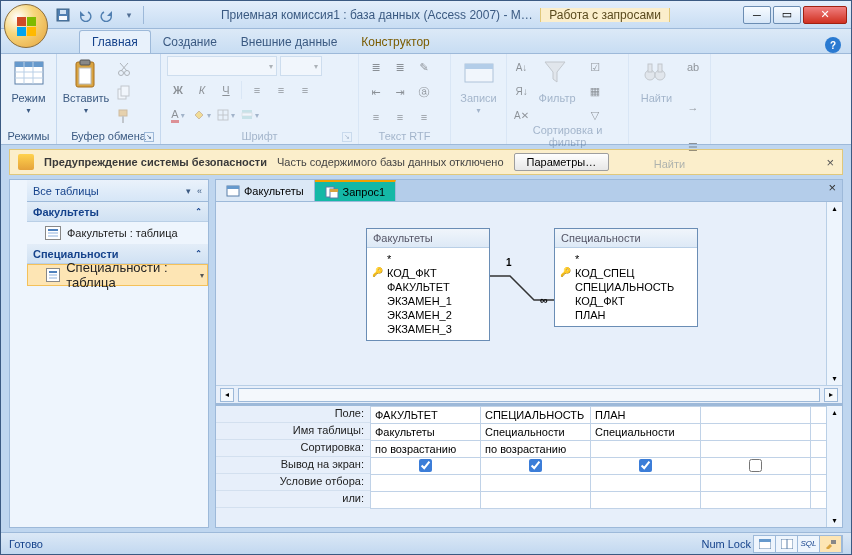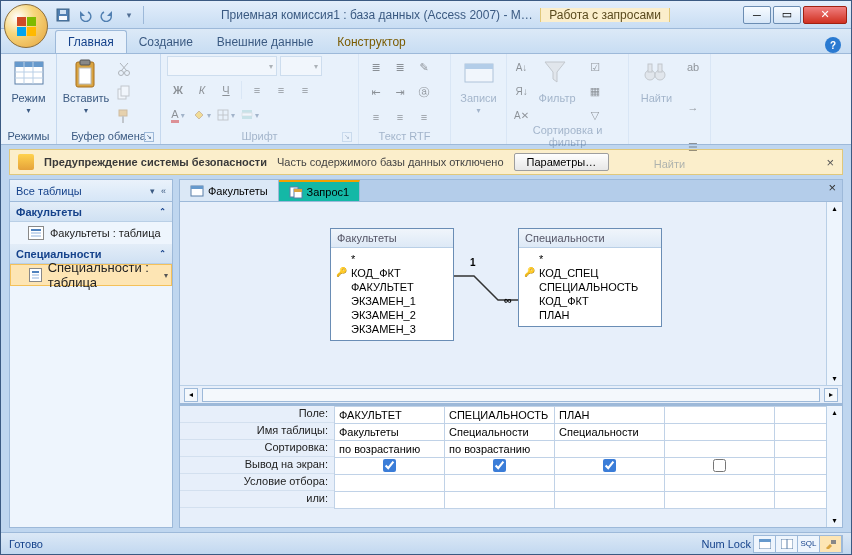--- a/index.html
+++ b/index.html
@@ -14,21 +14,21 @@
 .office-btn .sq span:nth-child(4){background:#ffb900;}
 .qat { margin-left: 50px; display: flex; gap: 6px; align-items: center; }
 .qat .ic { width: 16px; height: 16px; display:flex;align-items:center;justify-content:center; opacity:.85; }
 .title-text { flex: 1; text-align: center; color: #3b5a82; font-size: 12px; white-space: nowrap; overflow: hidden; }
 .context-tab { background:#fbeecb; border:1px solid #e0c87b; padding:1px 8px; color:#5a4a1e; border-radius:2px; margin-left:4px; font-size:12px; }
 .win-btns { display:flex; gap:0; margin-left:auto; }
 .win-btns div { width:28px; height:18px; border:1px solid #6b8db3; background:linear-gradient(#f7fbff,#d6e6f7); display:flex;align-items:center;justify-content:center; border-radius:2px; margin-left:2px; }
 .win-btns .close { background:linear-gradient(#f08080,#d03020); color:#fff; border-color:#a02010; width:44px; }
 .ribbon-tabs { height:24px; display:flex; align-items:flex-end; padding-left:54px; background: linear-gradient(#dce9f7,#c8ddf3); }
 .ribbon-tabs .tab { padding:4px 12px; color:#3b5a82; font-size:12px; cursor:default; }
-.ribbon-tabs .tab.active { background:#e8f1fb; border:1px solid #9db9d9; border-bottom:none; border-radius:3px 3px 0 0; color:#15428b; }
+.ribbon-tabs .tab.active { background:#e8f1fb; border:1px solid #9db9d9; border-bottom:none; border-radius:3px 3px 0 0; color:#15428b;margin-left:24px; }
 .ribbon-tabs .ctx { color:#7a5b00; }
 .help-ic { margin-left:auto; margin-right:10px; width:16px;height:16px;border-radius:50%;background:#2a7ad1;color:#fff;display:flex;align-items:center;justify-content:center;font-size:10px;font-weight:bold; }
 .ribbon { height:92px; background:#e8f1fb; border-top:1px solid #9db9d9; border-bottom:1px solid #9db9d9; display:flex; }
 .group { border-right:1px solid #c5d8ee; display:flex; flex-direction:column; padding:2px 6px 0; }
 .group-body { flex:1; display:flex; align-items:flex-start; gap:4px; }
 .group-label { height:16px; text-align:center; color:#3b5a82; font-size:11px; display:flex;align-items:center;justify-content:center; position:relative; }
 .group-label .launcher { position:absolute; right:0; bottom:2px; width:10px;height:10px;border:1px solid #9db9d9; font-size:7px; display:flex;align-items:center;justify-content:center;color:#3b5a82; }
 .big-btn { display:flex; flex-direction:column; align-items:center; width:46px; padding:2px; gap:2px; }
 .big-btn .ic { width:32px; height:32px; }
 .big-btn .lbl, .big-btn span.lbl { font-size:11px; color:#3b5a82; text-align:center; line-height:1.1; }
@@ -38,21 +38,21 @@
 .drop-arrow::after { content:"▾"; font-size:8px; color:#3b5a82; margin-left:2px; }
 .sel { height:20px; border:1px solid #a7c0dd; background:#fff; font-size:13px; padding:0 14px 0 4px; display:flex;align-items:center; position:relative; min-width:70px; }
 .sel::after { content:"▾"; position:absolute; right:3px; font-size:8px; color:#555; }
 .warning-bar { height:26px; background:#fbeecb; border:1px solid #e0c87b; margin:4px 8px; display:flex; align-items:center; padding:0 8px; gap:10px; }
 .warning-bar .shield { width:16px;height:16px; background:linear-gradient(#ffd24d,#e5a23a); border-radius:2px; }
 .warning-bar b { color:#3a3a3a; }
 .warning-bar .msg { color:#444; }
 .warning-bar button { background:linear-gradient(#fefefe,#e7e7e7); border:1px solid #9e9e9e; padding:2px 12px; font-size:11px; border-radius:2px; }
 .warning-bar .x { margin-left:auto; color:#555; font-size:13px; }
 .workspace { flex:1; display:flex; margin:0 8px 4px; gap:6px; min-height:0; }
-.nav { width:164px; background:#eef5fd; border:1px solid #9db9d9; display:flex; flex-direction:column; }
+.nav { width:200px; background:#eef5fd; border:1px solid #9db9d9; display:flex; flex-direction:column;padding-left:17px; }
 .nav-head { height:22px; background:linear-gradient(#eaf2fb,#d6e6f7); border-bottom:1px solid #9db9d9; display:flex; align-items:center; padding:0 6px; color:#15428b; }
 .nav-head .exp { margin-left:auto; display:flex; gap:2px; font-size:9px; color:#3b5a82; }
 .nav-cat { height:20px; background:linear-gradient(#e3edf8,#d0e1f3); border-bottom:1px solid #b9cfe6; padding:0 6px; display:flex;align-items:center; color:#15428b; font-weight:bold; }
 .nav-cat .chev { margin-left:auto; font-size:8px; }
 .nav-item { height:22px; padding:0 6px 0 18px; display:flex; align-items:center; gap:6px; color:#222; border-bottom:1px solid #eef5fd; }
 .nav-item.sel { background:#fde5b4; border:1px solid #f4c15a; }
 .nav-item .ic { width:16px;height:14px; background:#fff; border:1px solid #888; position:relative; }
 .nav-item .ic::before { content:""; position:absolute; top:2px;left:2px;right:2px;height:2px;background:#4f81bd; box-shadow:0 3px 0 #c7d8ee, 0 6px 0 #c7d8ee; }
 .main { flex:1; display:flex; flex-direction:column; border:1px solid #9db9d9; background:#c2d8f0; min-width:0; }
 .doc-tabs { height:22px; display:flex; background:#b4cdea; border-bottom:1px solid #9db9d9; }
@@ -75,21 +75,21 @@
 .grid-labels div { height:17px; text-align:right; padding:1px 6px 0 0; font-size:11px; color:#222; border-bottom:1px solid #d3e0ef; }
 .grid-cols { flex:1; overflow:hidden; }
 .grid-cols table { border-collapse:collapse; width:100%; }
 .grid-cols td { border:1px solid #c0d2e7; height:17px; padding:0 4px; font-size:11px; background:#fff; min-width:110px; }
 .grid-cols td.chk { text-align:center; }
 .grid-cols td.chk input { accent-color:#3b7dd8; }
 .grid-vsb { width:16px; border-left:1px solid #b9cfe6; background:#eef5fd; display:flex;flex-direction:column;align-items:center;justify-content:space-between; font-size:8px; padding:2px 0; }
 .status { height:22px; background:linear-gradient(#dbe8f6,#c2d8f0); border-top:1px solid #9db9d9; display:flex; align-items:center; padding:0 8px; color:#15428b; font-size:11px; }
 .status .right { margin-left:auto; display:flex; gap:2px; align-items:center; }
 .view-btns { display:flex; border:1px solid #9db9d9; }
-.view-btns div { width:22px;height:16px;border-right:1px solid #9db9d9;background:#eef5fd;display:flex;align-items:center;justify-content:center; }
+.view-btns div { width:22px;height:16px;border-right:1px solid #9db9d9;background:#eef5fd;display:flex;align-items:center;justify-content:center;font-style:italic; }
 .view-btns div.on { background:#fde5b4; }
 .vsb-canvas { position:absolute; right:0; top:0; bottom:0; width:16px; border-left:1px solid #b9cfe6; background:#eef5fd; display:flex;flex-direction:column;align-items:center;justify-content:space-between;font-size:8px;padding:2px 0; }
 svg { display:block; }
 </style>
 </head>
 <body>
 
 <div class="window">
   <div class="office-btn">
       <div class="sq">

